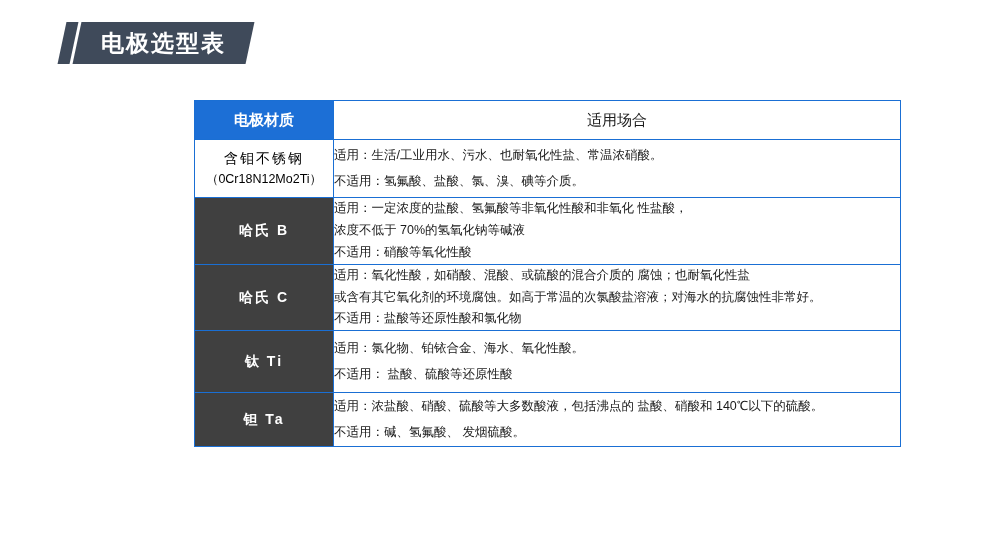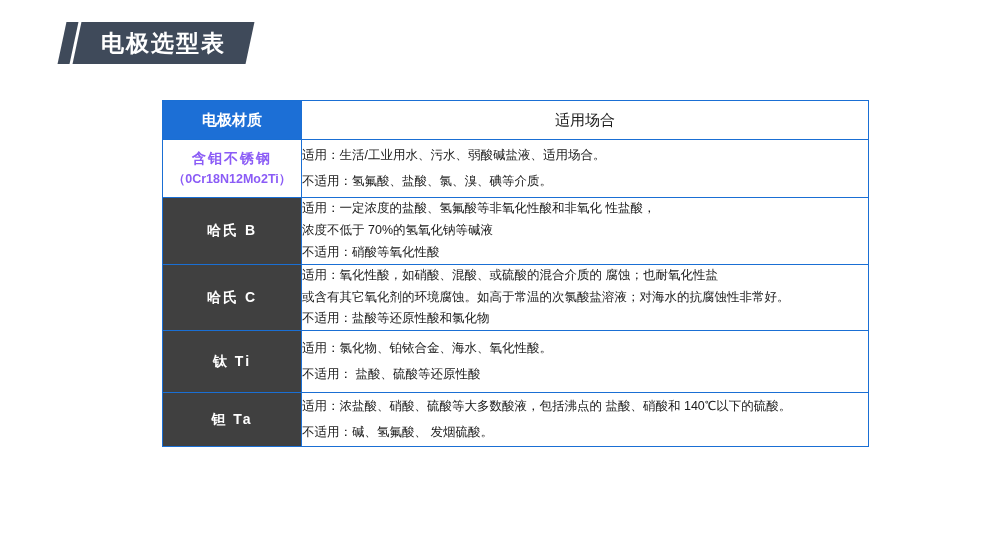--- a/index.html
+++ b/index.html
@@ -46,21 +46,21 @@
     color: #ffffff;
     font-size: 23px;
     font-weight: bold;
     letter-spacing: 2px;
     white-space: nowrap;
   }
 
   
   .table-wrap {
     position: absolute;
-    left: 132px;
+    left: 164px;
     top: 100px;
     width: 704px;
     padding-left: 30px;
   }
   table.sel {
     border-collapse: collapse;
     width: 704px;
     table-layout: fixed;
   }
   table.sel td {
@@ -77,22 +77,22 @@
   }
   td.mat.header {
     background: #1c6fd6;
     color: #ffffff;
     font-weight: bold;
     font-size: 15px;
     height: 38px;
   }
   td.mat.white {
     background: #ffffff;
-    color: #8b5cf6;
-    font-weight: bold;
+    color: #000000;
+    font-weight: normal;
   }
   td.mat.blue {
     background: #404040;
     color: #ffffff;
     font-weight: bold;
   }
   td.desc {
     width: 566px;
     padding: 7px 14px 7px 14px;
     font-size: 12.5px;
@@ -136,21 +136,21 @@
   <div class="table-wrap">
     <table class="sel">
       <tbody>
         <tr>
           <td class="mat header">电极材质</td>
           <td class="desc header">适用场合</td>
         </tr>
       <tr style="height: 58px;">
             <td class="mat white"><span class="name-sp">含钼不锈钢</span><span class="sub">（0Cr18N12Mo2Ti）</span></td>
             <td class="desc">
-              <div class="line spaced">适用：生活/工业用水、污水、弱酸碱盐液、适用场合。</div>
+              <div class="line spaced">适用：生活/工业用水、污水、也耐氧化性盐、常温浓硝酸。</div>
               <div class="line">不适用：氢氟酸、盐酸、氯、溴、碘等介质。</div>
             </td>
           </tr>
           <tr style="height: 64px;">
             <td class="mat blue"><span class="name-sp">哈氏 B</span></td>
             <td class="desc">
               <div class="line">适用：一定浓度的盐酸、氢氟酸等非氧化性酸和非氧化 性盐酸，</div>
               <div class="line">浓度不低于 70%的氢氧化钠等碱液</div>
               <div class="line">不适用：硝酸等氧化性酸</div>
             </td>

